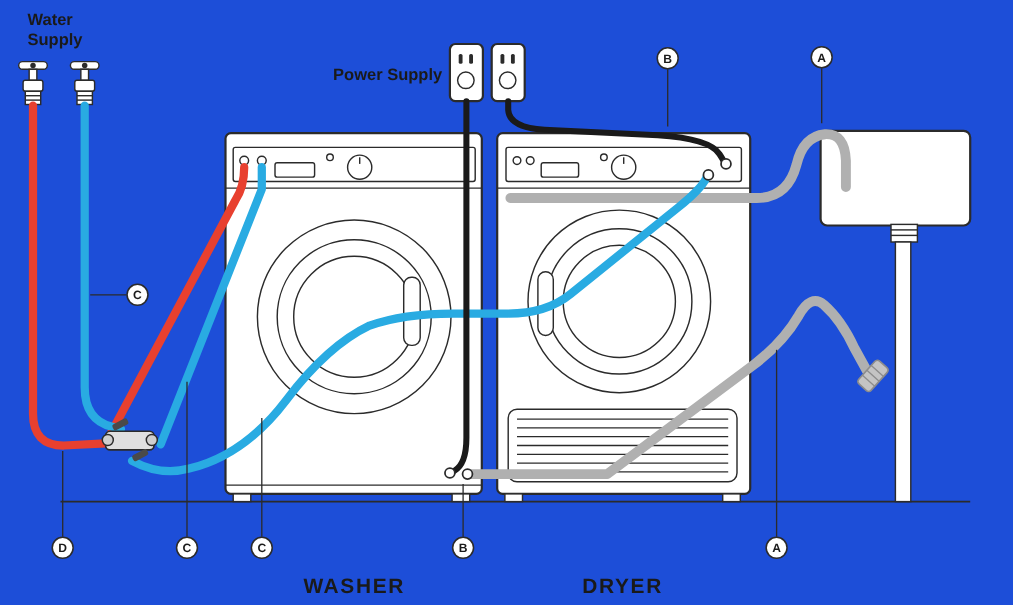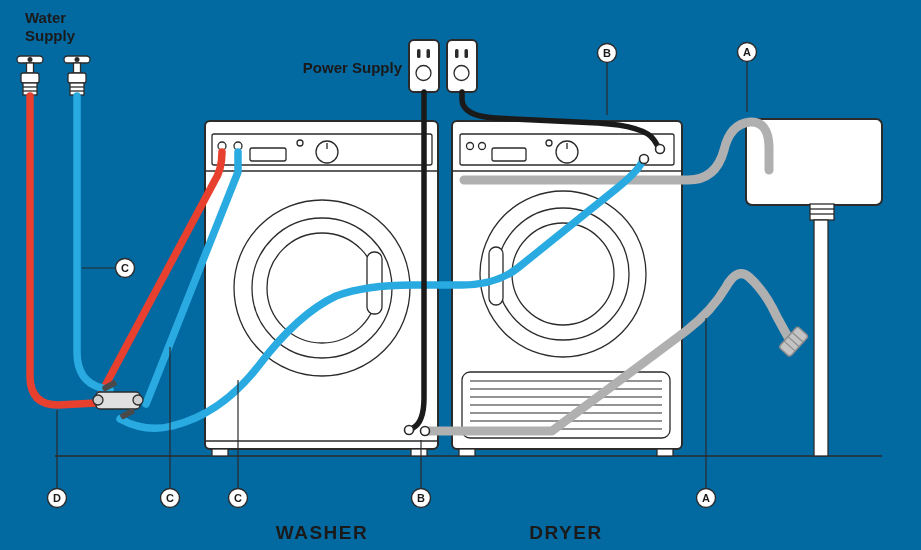--- a/index.html
+++ b/index.html
@@ -1,17 +1,17 @@
 <!DOCTYPE html>
 <html><head>
 <meta charset="utf-8">
 <style>
   html,body { margin:0; padding:0; background:#ffffff; }
   .diagram-wrap {
-    position:relative; width:921px; height:550px; background:#0369a1;
+    position:relative; width:921px; height:550px; background:#1d4ed8;
     font-family:"Liberation Sans","DejaVu Sans",sans-serif;
     overflow:hidden;
   }
   svg { display:block; }
   svg text { font-family:"Liberation Sans","DejaVu Sans",sans-serif; }
   .lbl      { font-size:15px; font-weight:bold; fill:#1a1a1a; }
   .big-lbl  { font-size:19px; font-weight:bold; letter-spacing:1.5px; fill:#1a1a1a; text-anchor:middle; }
   .co       { fill:#ffffff; stroke:#2b2b2b; stroke-width:1.4; }
   .cotext   { font-size:11px; font-weight:bold; fill:#1a1a1a; text-anchor:middle; }
   .leader   { stroke:#2b2b2b; stroke-width:1.2; fill:none; }

